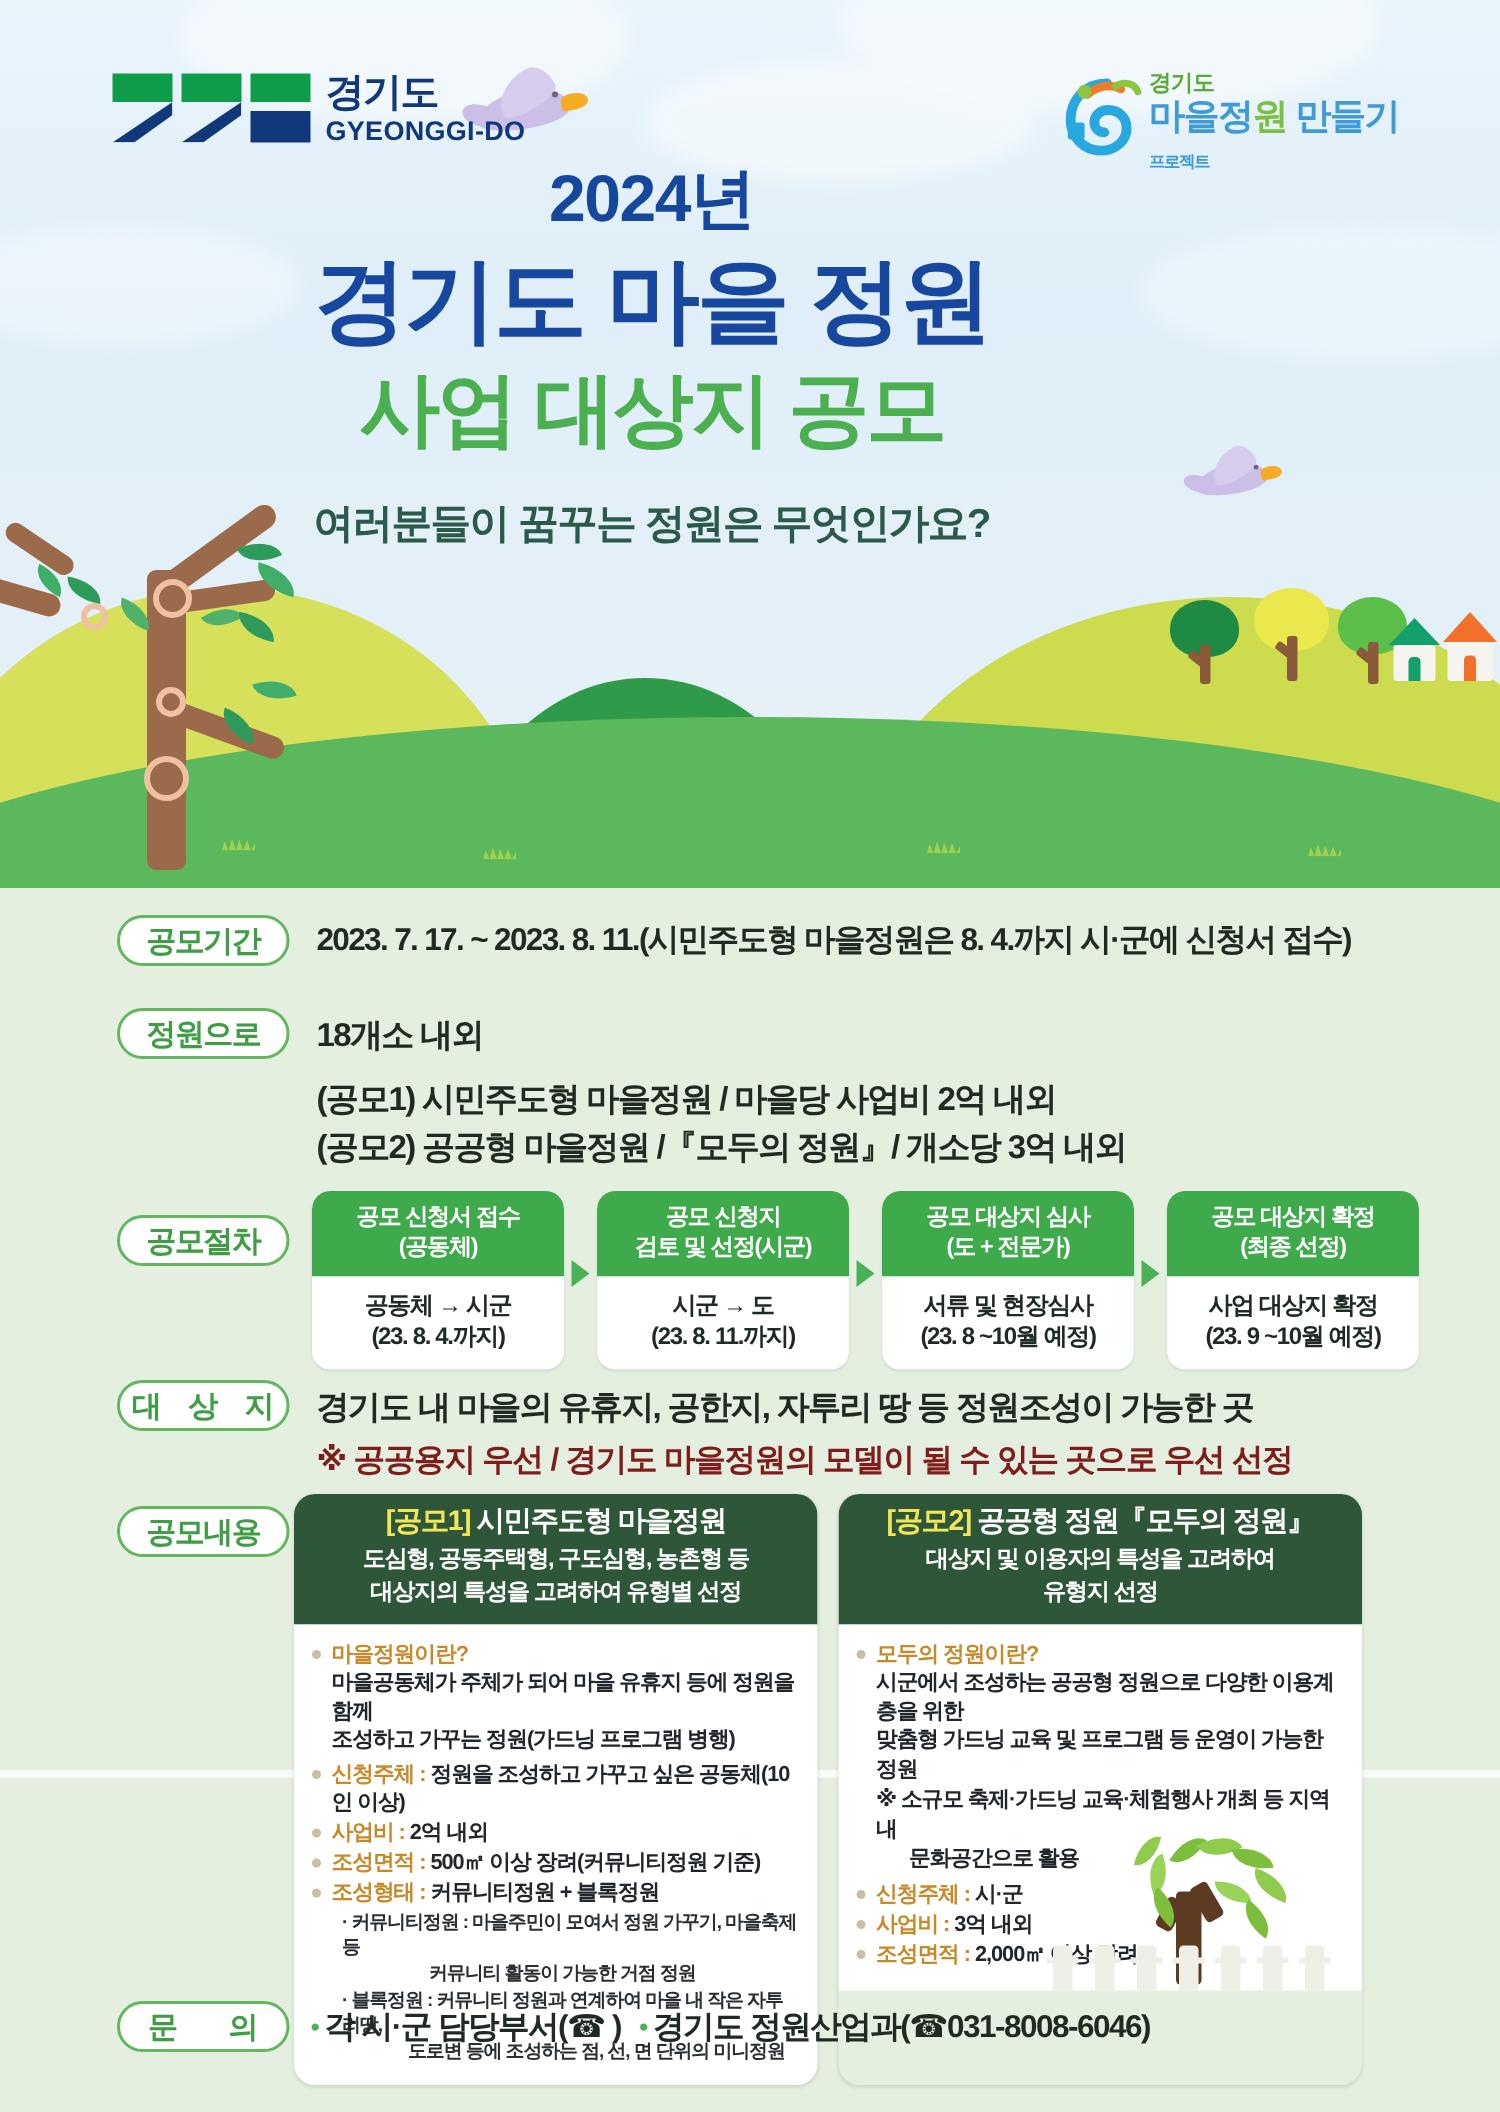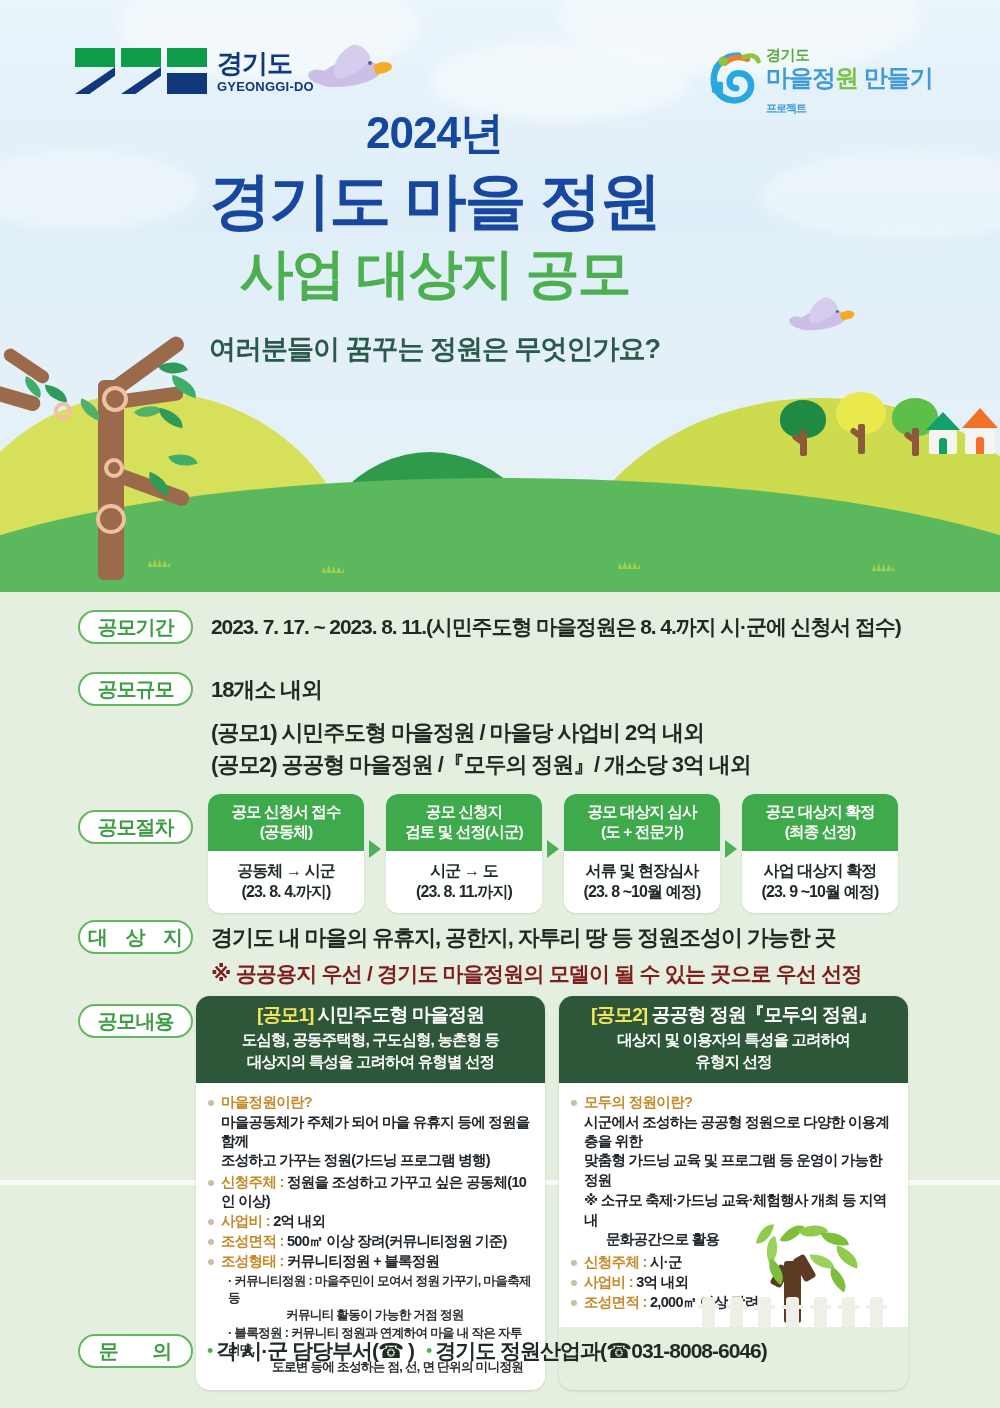--- a/index.html
+++ b/index.html
@@ -132,21 +132,21 @@
   
   .gg-logo { position: absolute; left: 75px; top: 48px; display: flex; align-items: center; gap: 10px; z-index: 8; }
   .gg-mark { display: flex; gap: 6px; align-items: flex-start; }
   .gg-g1, .gg-g2, .gg-g3 { position: relative; width: 40px; height: 46px; }
   .gg-bar-top { position: absolute; left: 0; top: 0; width: 100%; height: 19px; background: #0e9c4a; }
   .gg-bar-bot { position: absolute; left: 0; top: 25px; width: 100%; height: 21px; background: #10387a; }
   .gg-slant { position: absolute; left: 0; top: 19px; width: 100%; height: 27px; background: #10387a;
               clip-path: polygon(100% 0, 100% 32%, 36% 100%, 0 100%); }
   .gg-text { line-height: 1; }
   .gg-kr { font-size: 26px; font-weight: 700; color: #10387a; letter-spacing: -1px; }
-  .gg-en { font-size: 13px; font-weight: 700; color: #10387a; letter-spacing: .2px; margin-top: 4px; }
+  .gg-en { font-size: 18px; font-weight: 700; color: #10387a; letter-spacing: .2px; margin-top: 4px; }
 
   .proj-logo { position: absolute; right: 40px; top: 42px; width: 260px; height: 66px; z-index: 8; }
   .pl-swirl { position: absolute; left: 10px; top: 8px; width: 56px; height: 56px; }
   .pl-text { position: absolute; left: 66px; top: 4px; }
   .pl-l1 { font-size: 15px; font-weight: 700; color: #5aa93a; letter-spacing: -.5px; }
   .pl-l2 { font-size: 24px; font-weight: 700; color: #3f9ad6; letter-spacing: -1px; line-height: 1.1; }
   .pl-l2 .hl { color: #7cc043; }
   .pl-l3 { font-size: 11px; font-weight: 700; color: #3f9ad6; display: inline-block; }
 
   
@@ -167,21 +167,21 @@
     font-size: 22px; font-weight: 700; color: #1f2a22; letter-spacing: -1.1px;
     line-height: 1.45; white-space: nowrap;
   }
   .line-note {
     font-size: 21px; font-weight: 600; color: #7f1d1d; letter-spacing: -.8px;
     line-height: 1.5; white-space: nowrap; margin-top: 4px;
   }
 
   
   .flow { position: absolute; left: 208px; top: 202px; display: flex; align-items: flex-start; gap: 0; }
-  .flow-step { width: 156px; border-radius: 12px; overflow: hidden; box-shadow: 0 1px 2px rgba(0,0,0,.10); }
+  .flow-step { width: 168px; border-radius: 12px; overflow: hidden; box-shadow: 0 1px 2px rgba(0,0,0,.10); }
   .flow-head {
     background: #3faa4b; color: #ffffff; text-align: center;
     font-size: 15.5px; font-weight: 700; letter-spacing: -.9px; line-height: 1.28;
     padding: 8px 4px 9px; border-radius: 12px 12px 0 0;
   }
   .flow-body {
     background: #ffffff; color: #1f2a22; text-align: center;
     font-size: 16px; font-weight: 700; letter-spacing: -.9px; line-height: 1.33;
     padding: 9px 4px 11px; border-radius: 0 0 12px 12px;
   }
@@ -380,21 +380,21 @@
     <div class="divider"></div>
 
     <div class="row" style="top:18px;">
       <div class="pill">공모기간</div>
       <div class="rowbody">
         <div class="line-main" style="font-size:21px;">2023. 7. 17. ~ 2023. 8. 11.(시민주도형 마을정원은 8. 4.까지 시·군에 신청서 접수)</div>
       </div>
     </div>
 
     <div class="row" style="top:80px;">
-      <div class="pill">공모규모</div>
+      <div class="pill">정원으로</div>
       <div class="rowbody">
         <div class="line-main">18개소 내외</div>
         <div class="line-main" style="margin-top:11px;">(공모1) 시민주도형 마을정원 / 마을당 사업비 2억 내외</div>
         <div class="line-main">(공모2) 공공형 마을정원 /『모두의 정원』/ 개소당 3억 내외</div>
       </div>
     </div>
 
     <div class="row" style="top:218px;">
       <div class="pill">공모절차</div>
     </div>

